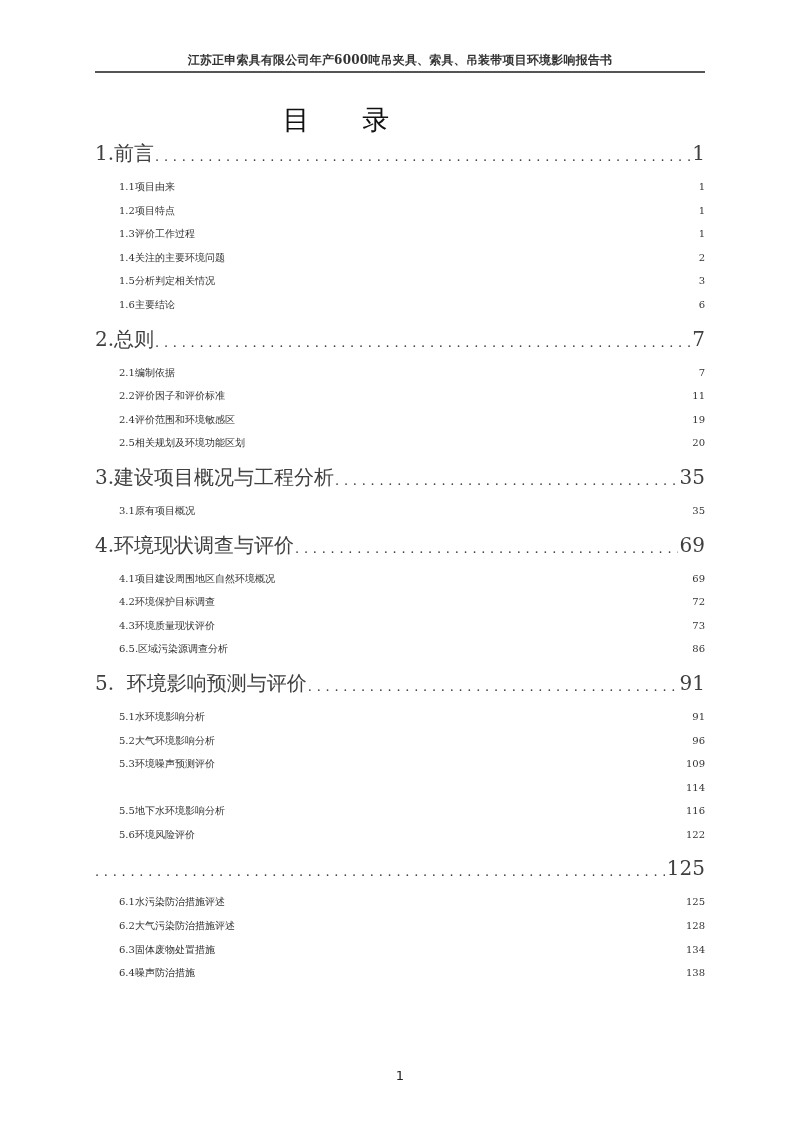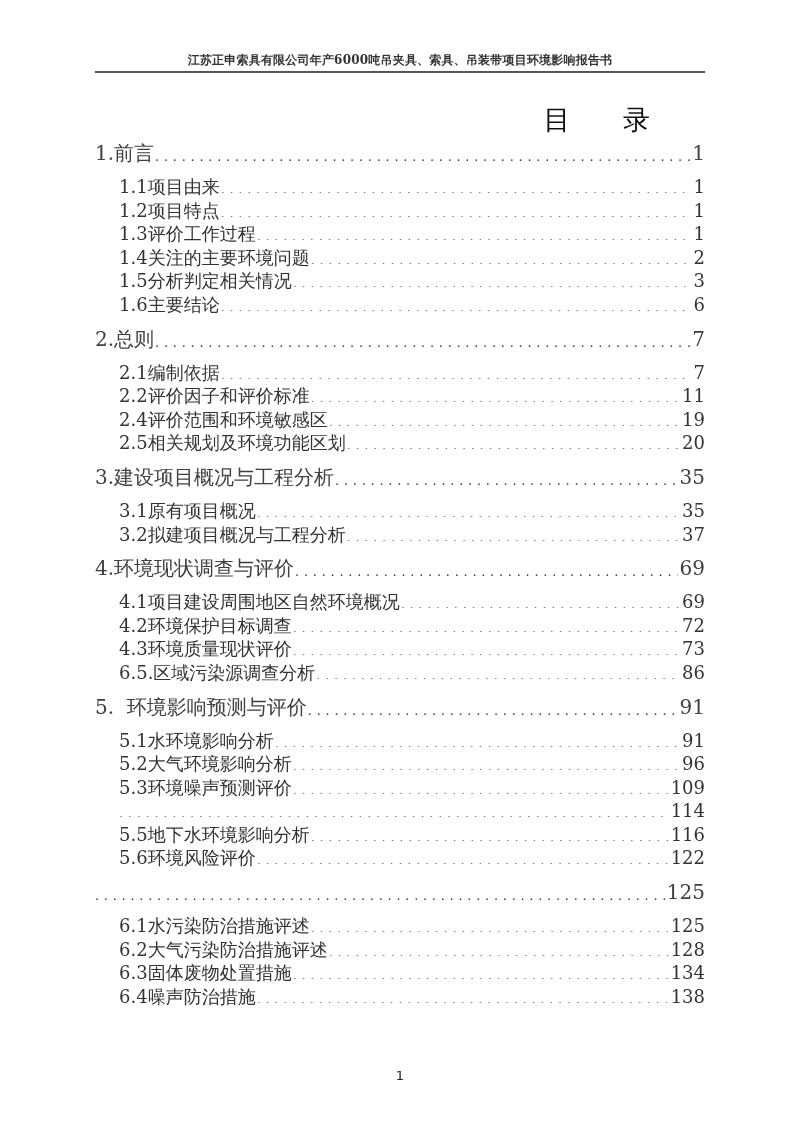--- a/index.html
+++ b/index.html
@@ -27,38 +27,38 @@
       line-height: 20px;
       color: #333333;
       letter-spacing: 0.2px;
       font-weight: bold;
     }
     .toc-title {
       position: absolute;
       left: 0;
       width: 672px;
       top: 100px;
-      text-align: right;
+      text-align: center;
       font-size: 27px;
       line-height: 40px;
       letter-spacing: 22px;
       text-indent: 22px;
       color: #111111;
     }
     .toc {
       position: absolute;
       left: 95px;
       top: 141px;
       width: 610px;
     }
     .toc-row {
       display: flex;
       align-items: baseline;
       white-space: nowrap;
-      font-size: 18px;
+      font-size: 10px;
       color: #222222;
       cursor: pointer;
     }
     .toc-row .label {
       flex: 0 0 auto;
       padding-right: 1px;
     }
     .toc-row .leader {
       flex: 1 1 auto;
       overflow: hidden;
@@ -189,25 +189,20 @@
     <span class="label">3.建设项目概况与工程分析</span>
     <span class="leader"></span>
     <span class="page">35</span>
   </div>
   <div class="section-gap"></div>
   <div class="toc-row level2">
     <span class="label">3.1原有项目概况</span>
     <span class="leader"></span>
     <span class="page">35</span>
   </div>
-  <div class="toc-row level2">
-    <span class="label">3.2拟建项目概况与工程分析</span>
-    <span class="leader"></span>
-    <span class="page">37</span>
-  </div>
   <div class="section-gap"></div>
 
   <div class="toc-row level1">
     <span class="label">4.环境现状调查与评价</span>
     <span class="leader"></span>
     <span class="page">69</span>
   </div>
   <div class="section-gap"></div>
   <div class="toc-row level2">
     <span class="label">4.1项目建设周围地区自然环境概况</span>

